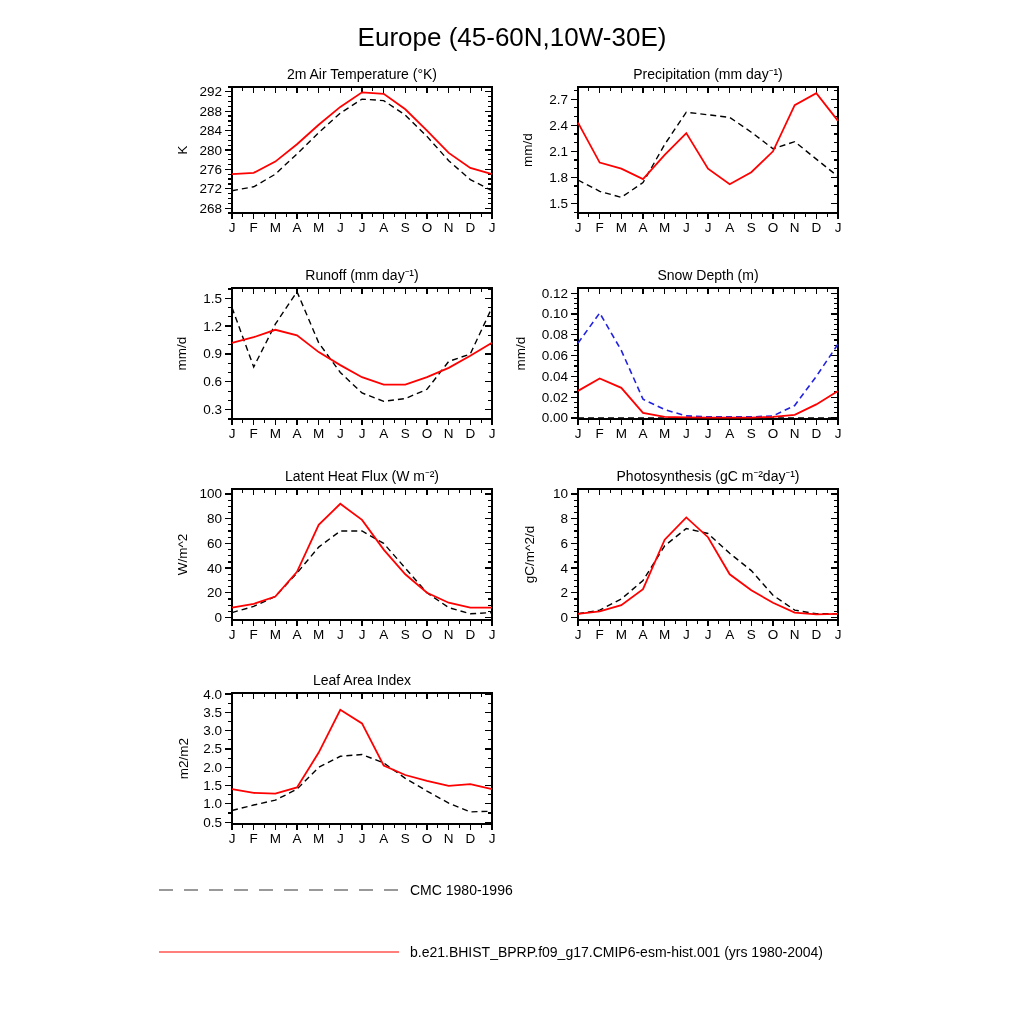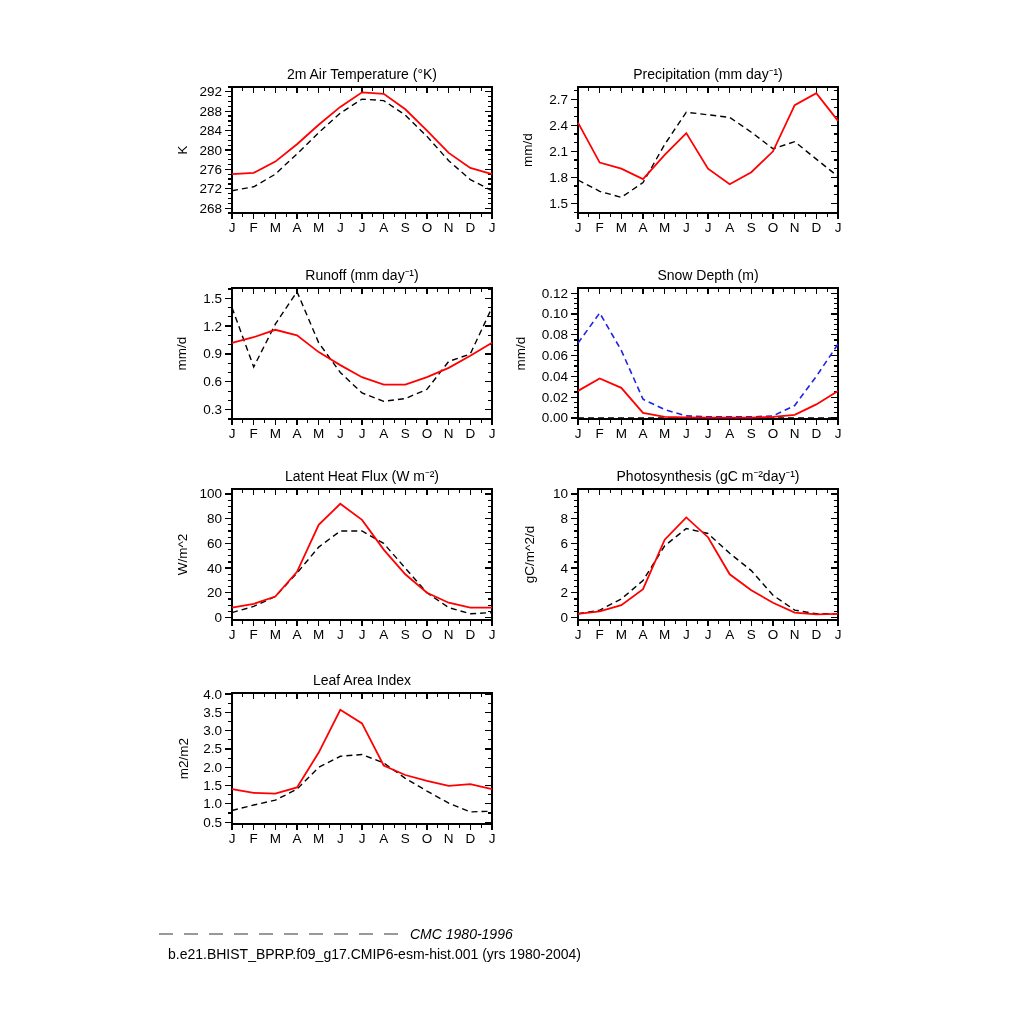--- a/index.html
+++ b/index.html
@@ -17,20 +17,21 @@
   }
   .legend-row svg{ display:block; }
   .legend-label{
     margin-left:10px; font-size:14px; color:#000; white-space:nowrap;
   }
 </style>
 </head>
 <body>
 
 <div class="canvas">
+  <div class="page-title">Europe (45-60N,10W-30E)</div>
 
   <div id="charts">
       <svg width="420" height="202" class="chart" style="left: 122px; top: 47px;">
         <g stroke="#000" stroke-width="1.2" shape-rendering="crispEdges">
           <rect x="110" y="40" width="260" height="126" fill="none" stroke-width="1.5"></rect>
           <line x1="103" y1="161.15384615384616" x2="110" y2="161.15384615384616"></line>
           <line x1="363" y1="161.15384615384616" x2="370" y2="161.15384615384616"></line>
           <line x1="103" y1="141.76923076923077" x2="110" y2="141.76923076923077"></line>
           <line x1="363" y1="141.76923076923077" x2="370" y2="141.76923076923077"></line>
           <line x1="103" y1="122.38461538461539" x2="110" y2="122.38461538461539"></line>
@@ -848,25 +849,25 @@
         <text x="326.66666666666663" y="190" text-anchor="middle" font-size="13.5" fill="#000" stroke="none">N</text>
         <text x="348.33333333333337" y="190" text-anchor="middle" font-size="13.5" fill="#000" stroke="none">D</text>
         <text x="370" y="190" text-anchor="middle" font-size="13.5" fill="#000" stroke="none">J</text>
         <polyline points="110.0,157.5 131.7,152.0 153.3,147.2 175.0,136.2 196.7,114.3 218.3,103.3 240.0,101.5 261.7,109.9 283.3,125.3 305.0,138.1 326.7,150.1 348.3,158.9 370.0,158.2" fill="none" stroke="#000000" stroke-width="1.4" stroke-dasharray="6,4"></polyline>
         <polyline points="110.0,136.2 131.7,139.9 153.3,140.6 175.0,134.4 196.7,99.6 218.3,56.8 240.0,70.4 261.7,112.5 283.3,122.0 305.0,127.8 326.7,132.9 348.3,131.1 370.0,136.2" fill="none" stroke="#ff0000" stroke-width="1.8"></polyline>
         <text x="240" y="32" text-anchor="middle" font-size="14" fill="#000">Leaf Area Index</text>
         <text x="66" y="105.5" text-anchor="middle" font-size="13.5" fill="#000" transform="rotate(-90 66 105.5)">m2/m2</text>
       </svg>
     </div>
 
-  <div class="legend-row" style="top:928px;font-style:italic;">
+  <div class="legend-row" style="top:884px;">
     <svg width="242" height="8">
       <line class="lg-line" x1="1" y1="4" x2="241" y2="4" stroke-width="2" stroke="#999999" stroke-dasharray="14,11"></line>
     </svg>
     <span class="legend-label">CMC 1980-1996</span>
   </div>
-  <div class="legend-row" style="top:946px;flex-direction:column;">
+  <div class="legend-row" style="top:946px;">
     <svg width="242" height="8">
       <line class="lg-line" x1="1" y1="4" x2="241" y2="4" stroke-width="1.2" stroke="#ff0000"></line>
     </svg>
     <span class="legend-label">b.e21.BHIST_BPRP.f09_g17.CMIP6-esm-hist.001 (yrs 1980-2004)</span>
   </div>
 </div>
 
 </body></html>

